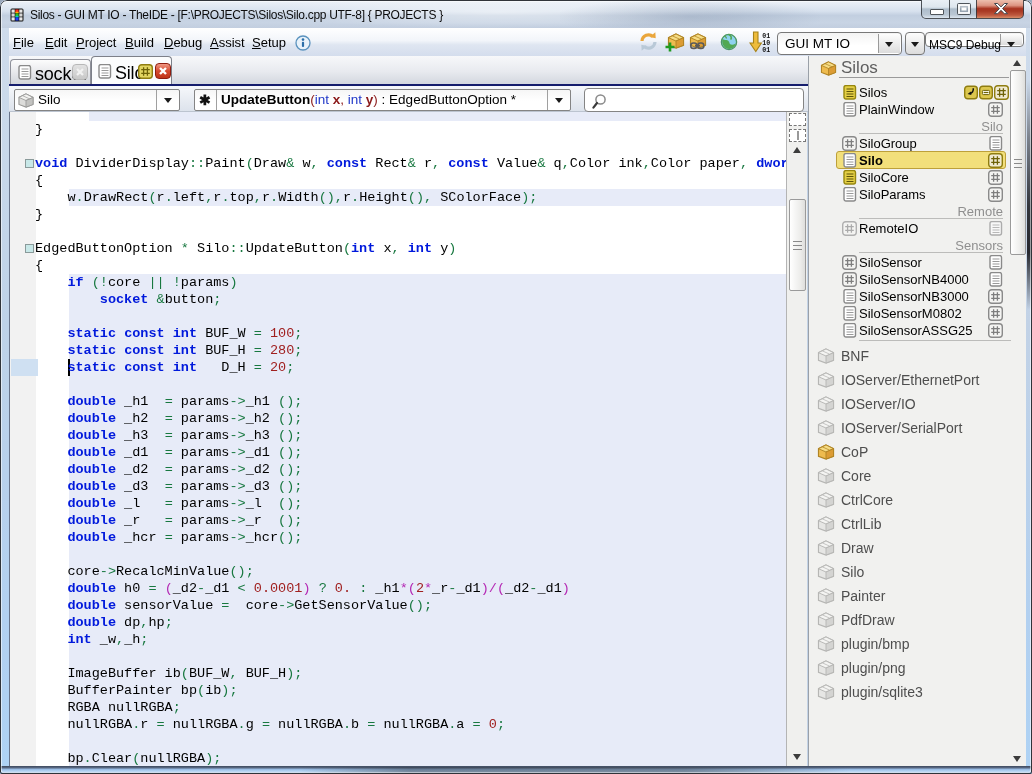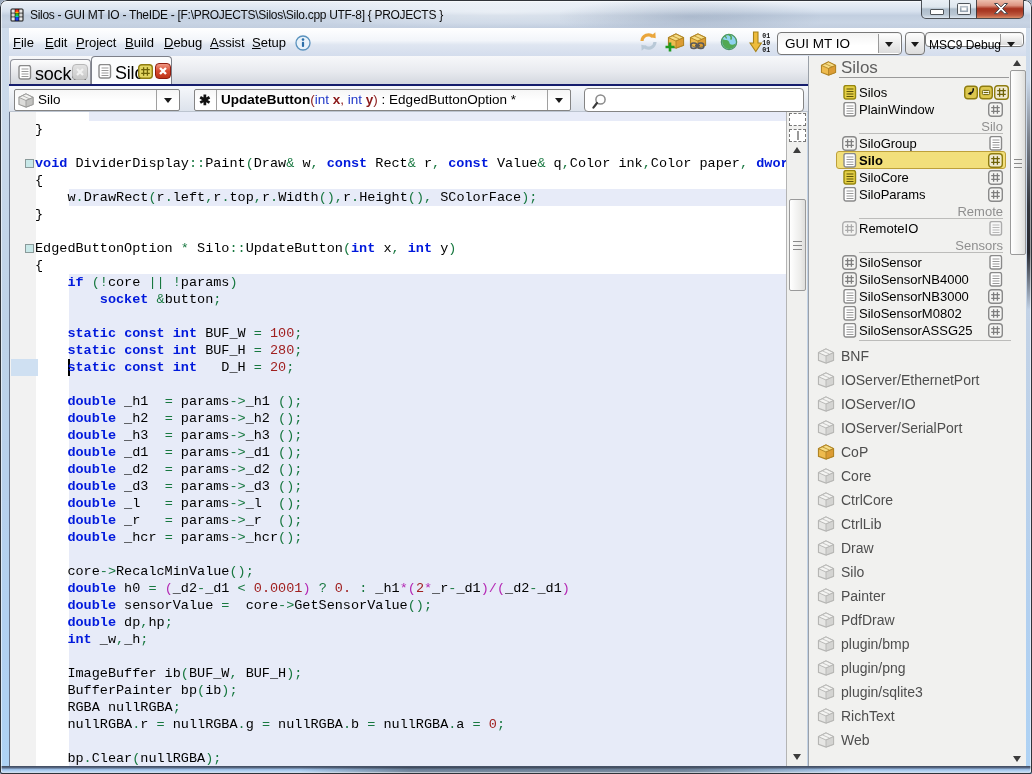--- a/index.html
+++ b/index.html
@@ -581,38 +581,20 @@
       </div>
 <div class="prow" style="top:626px;height:24px">
         <svg class="icondiv" style="left:8px;top:2px" width="18" height="16" viewBox="0 0 18 17">
           <path d="M9 1L17 5v8L9 16L1 13V5z" fill="#e6e6e4" stroke="#b6b6b4" stroke-width="1.2"></path>
           <path d="M1 5L9 8.5L17 5L9 1z" fill="#f4f4f2" stroke="#b6b6b4" stroke-width="1"></path>
           <path d="M9 8.5V16L17 13V5z" fill="#d4d4d2" stroke="#b6b6b4" stroke-width="1"></path>
           <path d="M5 3l8 3.6" stroke="#b6b6b4" stroke-width="0.8" fill="none"></path>
         </svg>
         <div class="pkgt">plugin/sqlite3</div>
       </div>
-<div class="prow" style="top:650px;height:24px">
-        <svg class="icondiv" style="left:8px;top:2px" width="18" height="16" viewBox="0 0 18 17">
-          <path d="M9 1L17 5v8L9 16L1 13V5z" fill="#e6e6e4" stroke="#b6b6b4" stroke-width="1.2"></path>
-          <path d="M1 5L9 8.5L17 5L9 1z" fill="#f4f4f2" stroke="#b6b6b4" stroke-width="1"></path>
-          <path d="M9 8.5V16L17 13V5z" fill="#d4d4d2" stroke="#b6b6b4" stroke-width="1"></path>
-          <path d="M5 3l8 3.6" stroke="#b6b6b4" stroke-width="0.8" fill="none"></path>
-        </svg>
-        <div class="pkgt">RichText</div>
-      </div>
-<div class="prow" style="top:674px;height:24px">
-        <svg class="icondiv" style="left:8px;top:2px" width="18" height="16" viewBox="0 0 18 17">
-          <path d="M9 1L17 5v8L9 16L1 13V5z" fill="#e6e6e4" stroke="#b6b6b4" stroke-width="1.2"></path>
-          <path d="M1 5L9 8.5L17 5L9 1z" fill="#f4f4f2" stroke="#b6b6b4" stroke-width="1"></path>
-          <path d="M9 8.5V16L17 13V5z" fill="#d4d4d2" stroke="#b6b6b4" stroke-width="1"></path>
-          <path d="M5 3l8 3.6" stroke="#b6b6b4" stroke-width="0.8" fill="none"></path>
-        </svg>
-        <div class="pkgt">Web</div>
-      </div>
 <div class="tri-u" style="left:204px;top:4px"></div>
 <div class="sthumb" style="left:201px;top:14px;width:16px;height:185px">
         <div class="grip" style="top:88px"></div>
         <div class="grip" style="top:92px"></div>
         <div class="grip" style="top:96px"></div>
       </div>
 <div class="tri-d" style="left:204px;top:700px"></div>
 </div>
 <div id="bot"></div>
 <div class="abs" style="left:300px;top:767px;width:550px;height:6px;background:linear-gradient(90deg,rgba(40,45,55,0),rgba(40,45,55,0.45) 20%,rgba(60,65,75,0.5) 70%,rgba(40,45,55,0))"></div>

